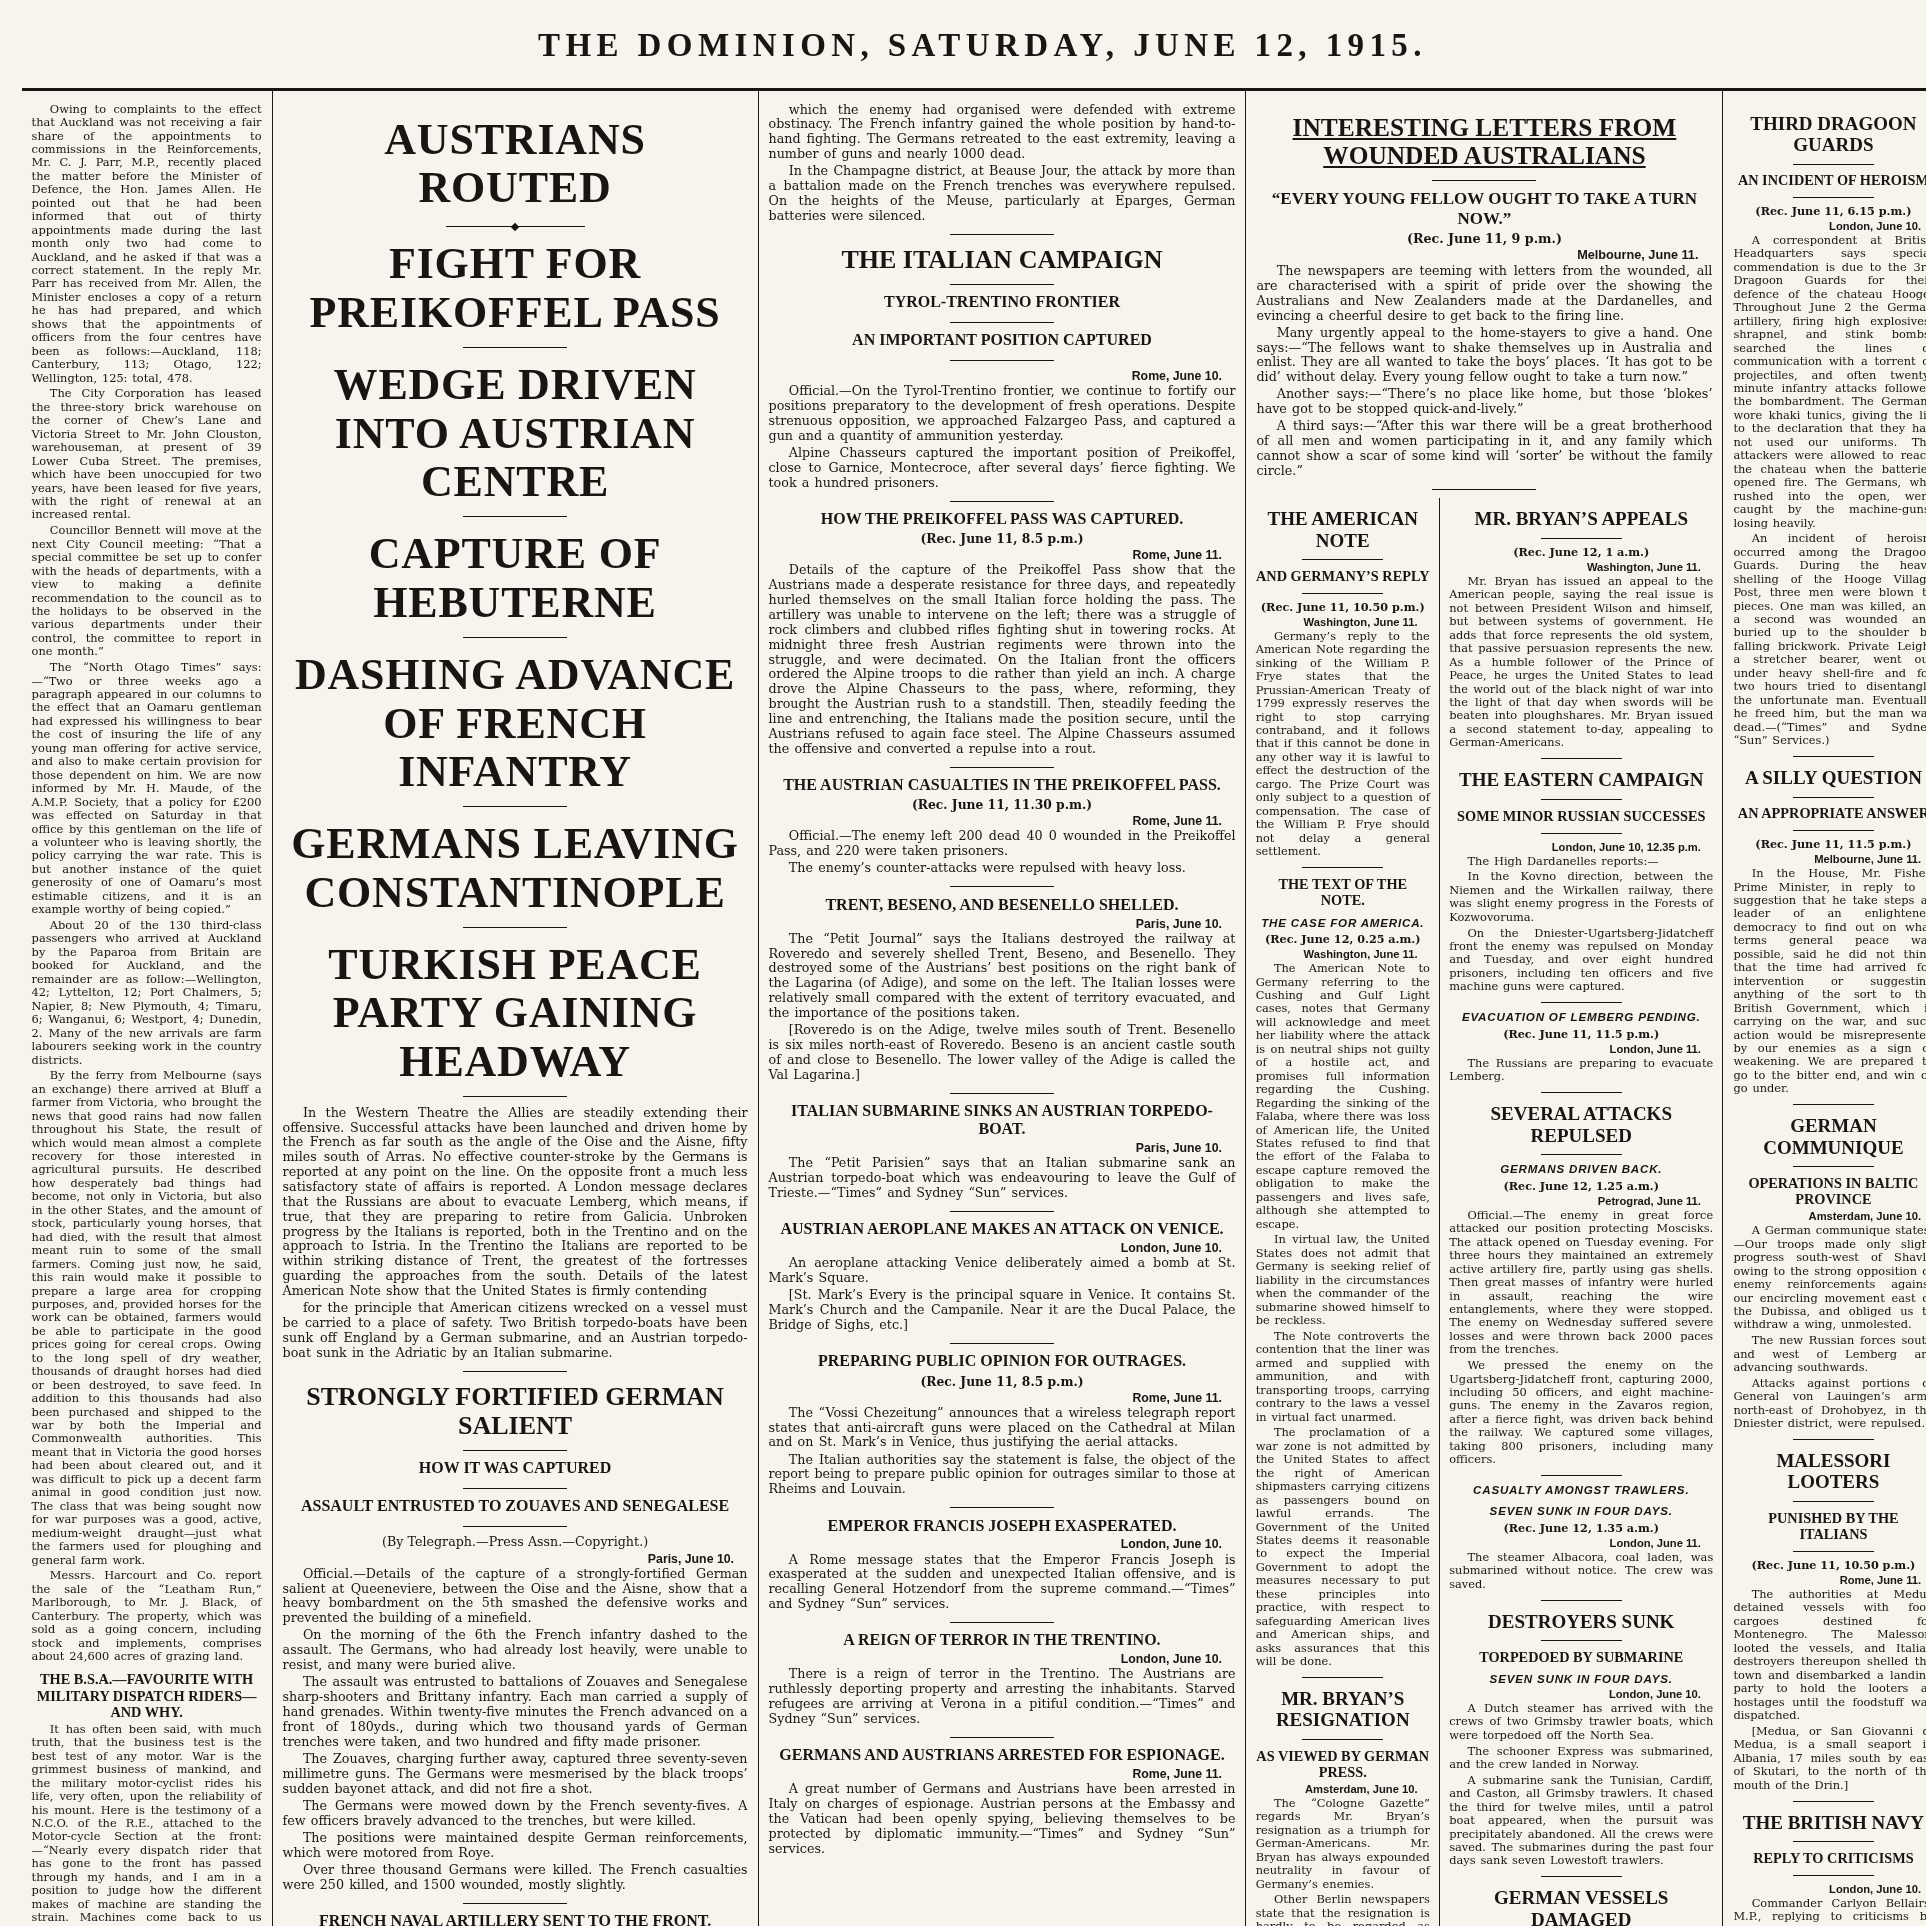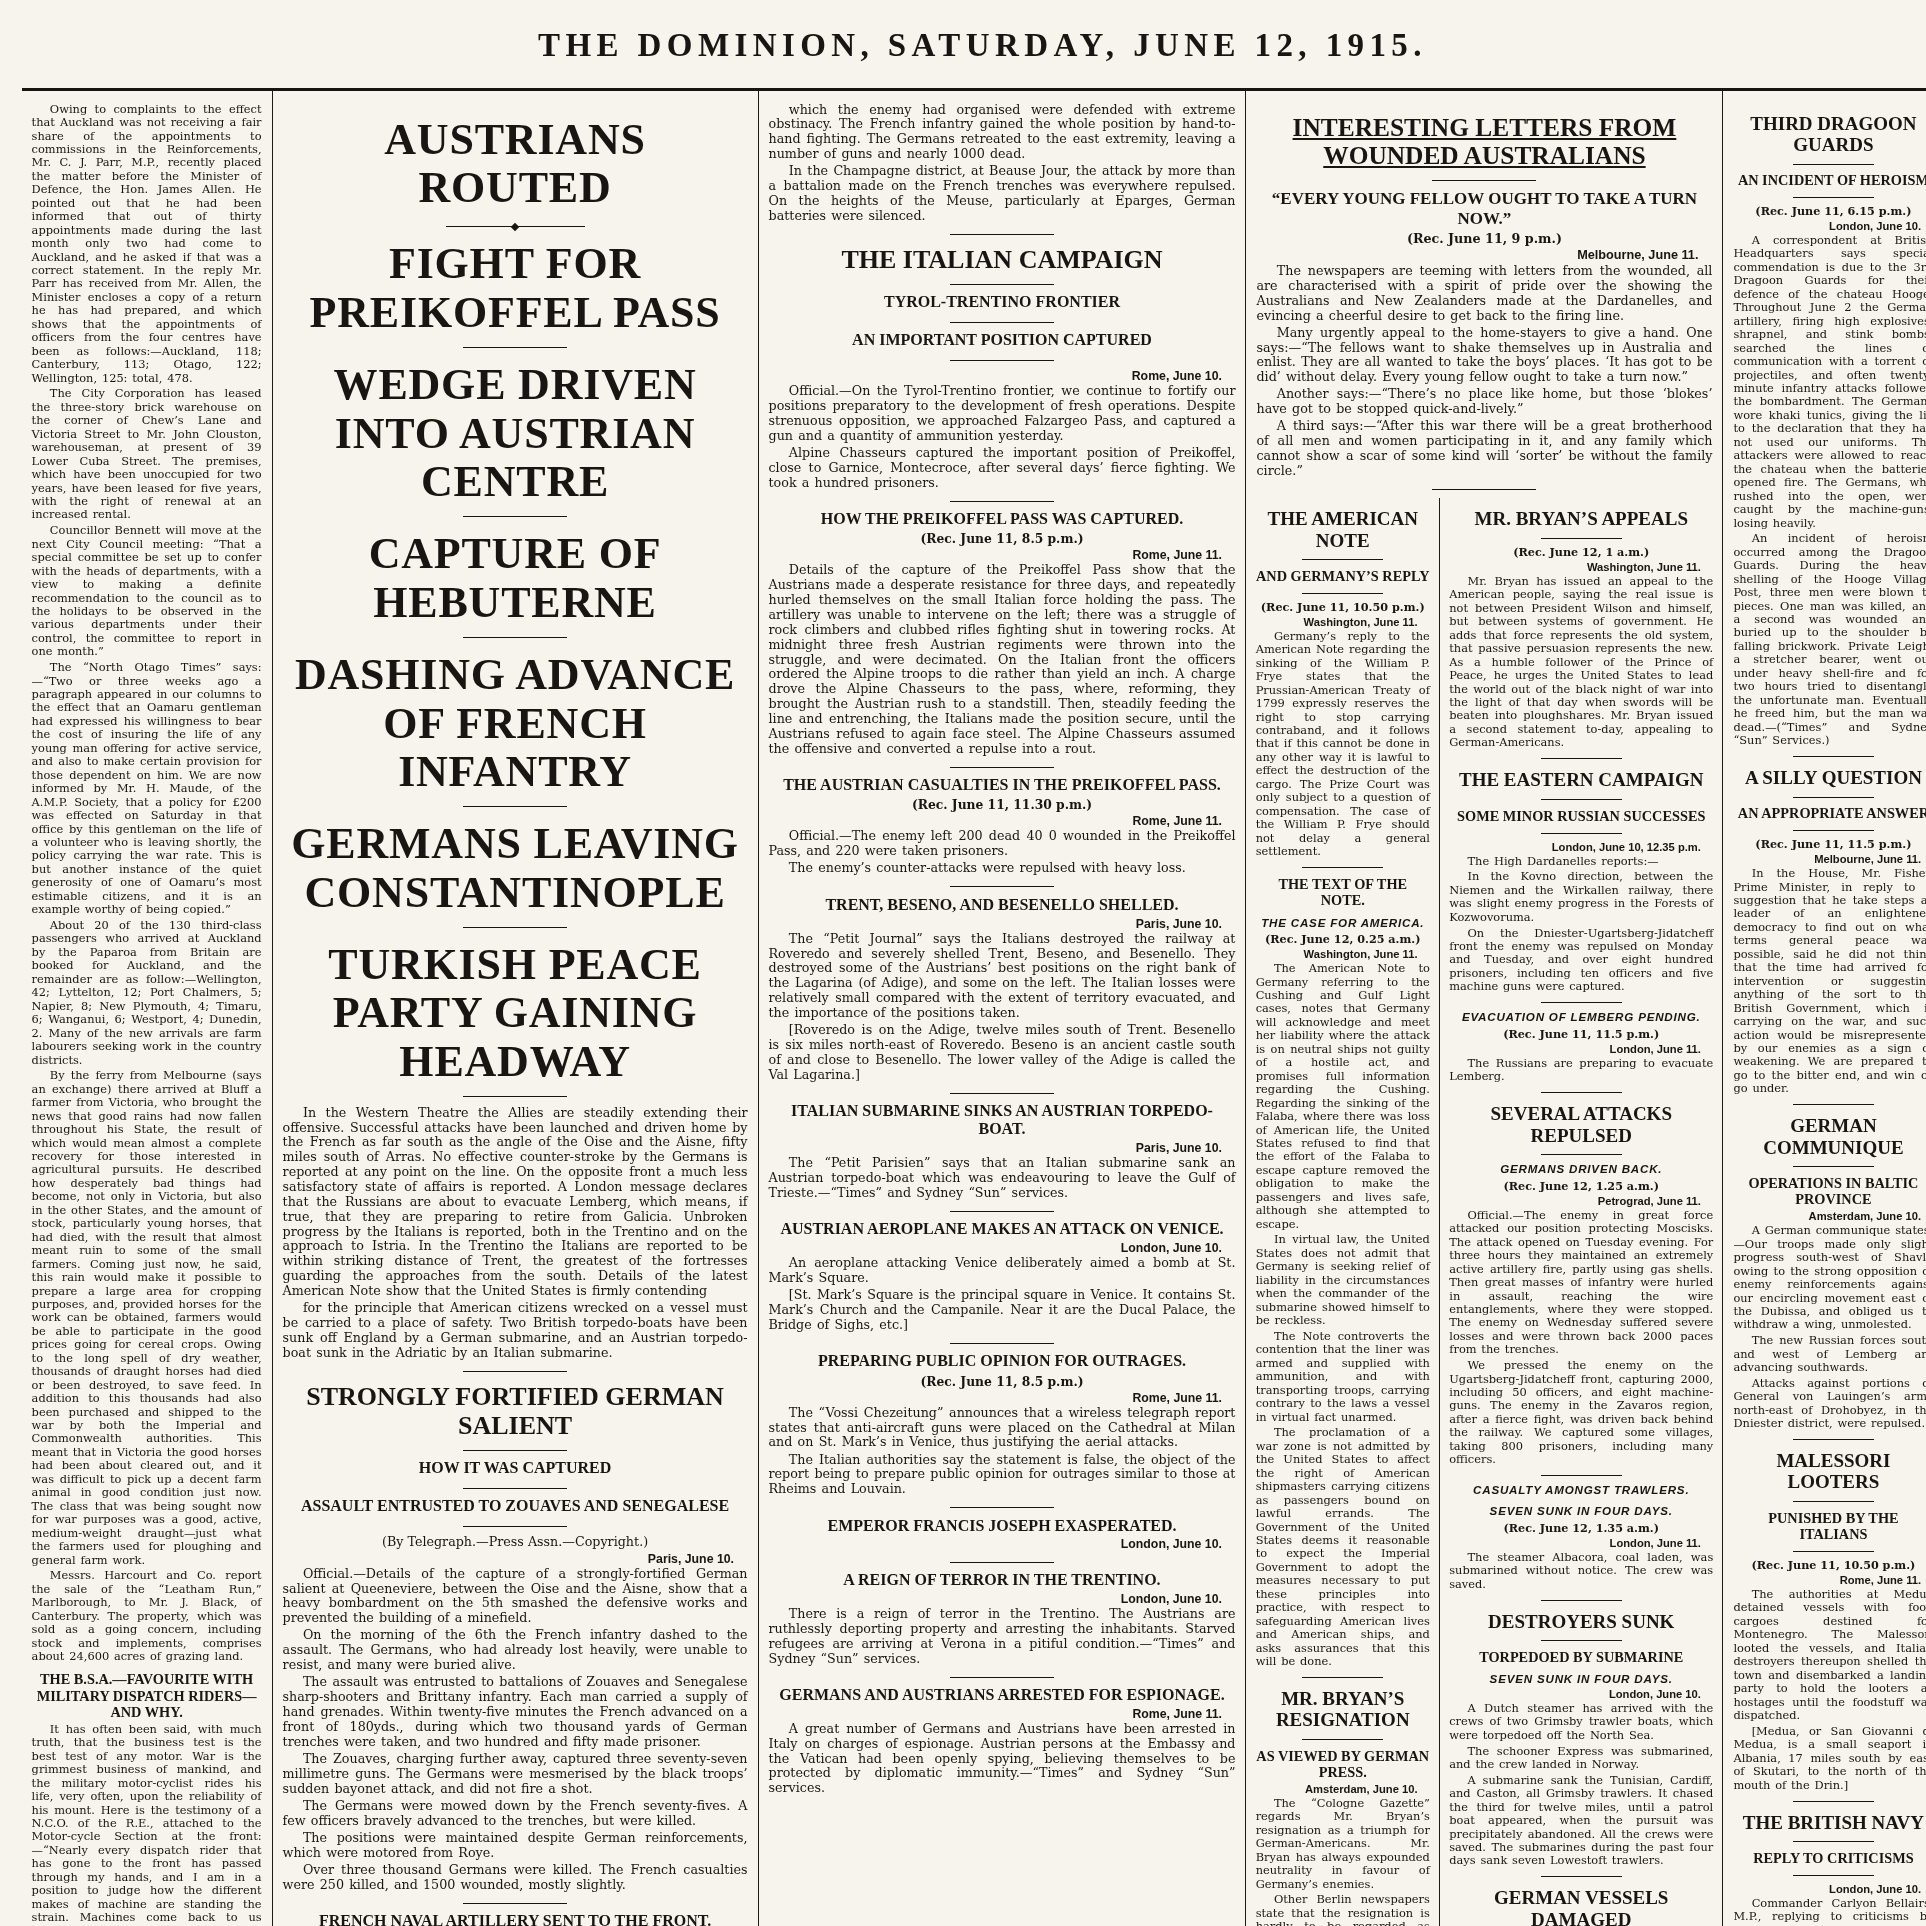--- a/index.html
+++ b/index.html
@@ -241,30 +241,31 @@
         <p class="blk blk-p">The “Petit Journal” says the Italians destroyed the railway at Roveredo and severely shelled Trent, Beseno, and Besenello. They destroyed some of the Austrians’ best positions on the right bank of the Lagarina (of Adige), and some on the left. The Italian losses were relatively small compared with the extent of territory evacuated, and the importance of the positions taken.</p>
         <p class="blk blk-note">[Roveredo is on the Adige, twelve miles south of Trent. Besenello is six miles north-east of Roveredo. Beseno is an ancient castle south of and close to Besenello. The lower valley of the Adige is called the Val Lagarina.]</p>
         <div class="blk blk-hr"></div>
         <h3 class="blk blk-md">ITALIAN SUBMARINE SINKS AN AUSTRIAN TORPEDO-BOAT.</h3>
         <p class="blk blk-place">Paris, June 10.</p>
         <p class="blk blk-p">The “Petit Parisien” says that an Italian submarine sank an Austrian torpedo-boat which was endeavouring to leave the Gulf of Trieste.—“Times” and Sydney “Sun” services.</p>
         <div class="blk blk-hr"></div>
         <h3 class="blk blk-md">AUSTRIAN AEROPLANE MAKES AN ATTACK ON VENICE.</h3>
         <p class="blk blk-place">London, June 10.</p>
         <p class="blk blk-p">An aeroplane attacking Venice deliberately aimed a bomb at St. Mark’s Square.</p>
-        <p class="blk blk-note">[St. Mark’s Square is the principal square in Venice. It contains St. Mark’s Church and the Campanile. Near it are the Ducal Palace, the Bridge of Sighs, etc.]</p>
+        <p class="blk blk-note">[St. Mark’s Every is the principal square in Venice. It contains St. Mark’s Church and the Campanile. Near it are the Ducal Palace, the Bridge of Sighs, etc.]</p>
         <div class="blk blk-hr"></div>
         <h3 class="blk blk-md">PREPARING PUBLIC OPINION FOR OUTRAGES.</h3>
         <p class="blk blk-date">(Rec. June 11, 8.5 p.m.)</p>
         <p class="blk blk-place">Rome, June 11.</p>
         <p class="blk blk-p">The “Vossi Chezeitung” announces that a wireless telegraph report states that anti-aircraft guns were placed on the Cathedral at Milan and on St. Mark’s in Venice, thus justifying the aerial attacks.</p>
         <p class="blk blk-p">The Italian authorities say the statement is false, the object of the report being to prepare public opinion for outrages similar to those at Rheims and Louvain.</p>
         <div class="blk blk-hr"></div>
         <h3 class="blk blk-md">EMPEROR FRANCIS JOSEPH EXASPERATED.</h3>
         <p class="blk blk-place">London, June 10.</p>
+        <p class="blk blk-p">A Rome message states that the Emperor Francis Joseph is exasperated at the sudden and unexpected Italian offensive, and is recalling General Hotzendorf from the supreme command.—“Times” and Sydney “Sun” services.</p>
         <div class="blk blk-hr"></div>
         <h3 class="blk blk-md">A REIGN OF TERROR IN THE TRENTINO.</h3>
         <p class="blk blk-place">London, June 10.</p>
         <p class="blk blk-p">There is a reign of terror in the Trentino. The Austrians are ruthlessly deporting property and arresting the inhabitants. Starved refugees are arriving at Verona in a pitiful condition.—“Times” and Sydney “Sun” services.</p>
         <div class="blk blk-hr"></div>
         <h3 class="blk blk-md">GERMANS AND AUSTRIANS ARRESTED FOR ESPIONAGE.</h3>
         <p class="blk blk-place">Rome, June 11.</p>
         <p class="blk blk-p">A great number of Germans and Austrians have been arrested in Italy on charges of espionage. Austrian persons at the Embassy and the Vatican had been openly spying, believing themselves to be protected by diplomatic immunity.—“Times” and Sydney “Sun” services.</p>
       </div>
     <div class="col w-col45">

